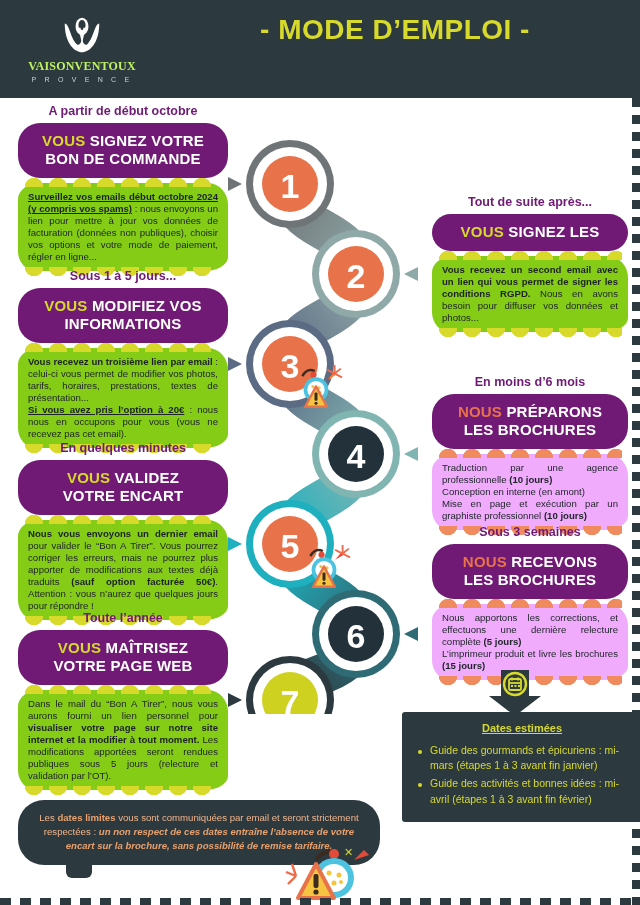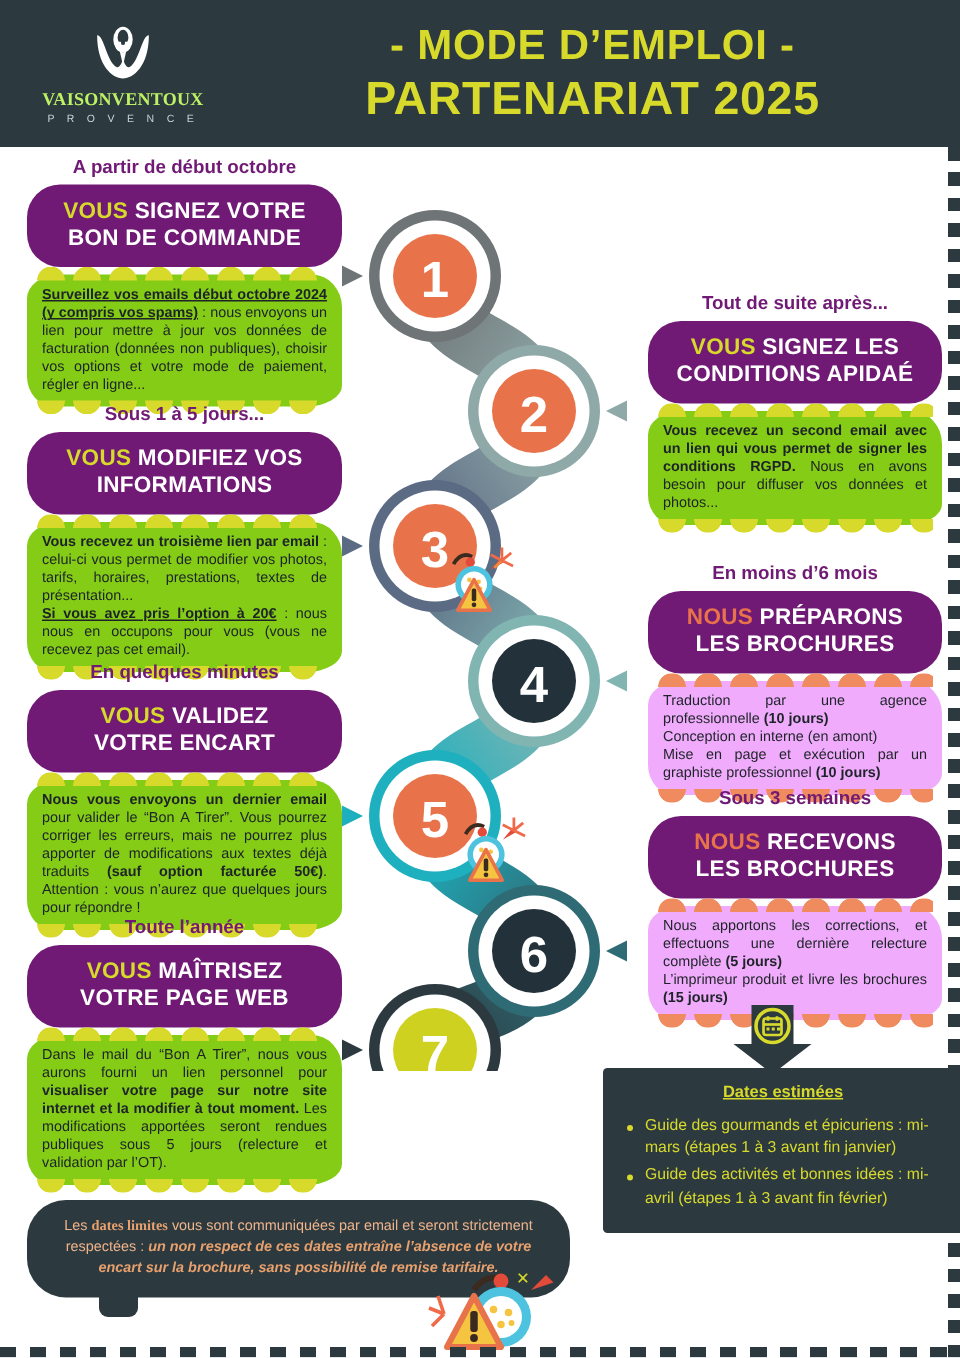--- a/index.html
+++ b/index.html
@@ -98,21 +98,21 @@
   
   .timeline{position:absolute;left:228px;top:128px;width:190px;height:586px;}
 
   
   .disclaimer{
     position:absolute;left:18px;top:800px;width:330px;
     background:#2c3a40;border-radius:26px;
     padding:11px 16px 12px;
     color:#f0b38a;font-size:9.6px;line-height:1.45;text-align:center;
   }
-  .disclaimer b{color:#e8a06d;font-weight:bold;font-family:Liberation Serif, serif;}
+  .disclaimer b{color:#e8a06d;font-weight:bold;}
   .disclaimer i{color:#e8a06d;font-style:italic;font-weight:bold;}
   .disclaimer .tail{
     position:absolute;left:48px;bottom:-13px;width:26px;height:16px;
     background:#2c3a40;border-radius:0 0 6px 6px;
   }
 
   .dates-box{
     position:absolute;left:402px;top:712px;width:224px;
     background:#2c3a40;border-radius:3px;
     padding:10px 10px 12px 8px;
@@ -152,21 +152,20 @@
         <path d="M8 16 C8 44 22 56 32 56 C42 56 56 44 56 16 C50 16 48 36 40 44 C36 48 34 44 32 38 C30 44 28 48 24 44 C16 36 14 16 8 16 Z" fill="#ffffff"></path>
         <ellipse cx="32" cy="20" rx="9" ry="12" fill="#ffffff"></ellipse>
         <ellipse cx="32" cy="18" rx="5" ry="7" fill="#2c3a40"></ellipse>
         <path d="M27 22 L32 44 L37 22 L34 22 L32 33 L30 22 Z" fill="#ffffff"></path>
       </svg>
       <div class="logo-name">VAISONVENTOUX</div>
       <div class="logo-sub">P R O V E N C E</div>
     </div>
     <div class="head-title">
       <div class="head-l1">- MODE D’EMPLOI -</div>
-      <div class="head-l2">PARTENARIAT 2025</div>
     </div>
   </div>
 
   <div class="timeline">
     <svg viewBox="0 0 190 586" width="190" height="586">
       <defs>
         <linearGradient id="g12" x1="0" y1="0" x2="1" y2="1">
           <stop offset="0" stop-color="#6f7477"></stop>
             <stop offset="1" stop-color="#8fa8a8"></stop>
         </linearGradient>
@@ -293,21 +292,20 @@
       <span class="hl">VOUS</span><span> SIGNEZ VOTRE</span><br>
       <span>BON DE COMMANDE</span>
     </div>
     <div class="note note-y blob"><b><u>Surveillez vos emails début octobre 2024 (y compris vos spams)</u></b> : nous envoyons un lien pour mettre à jour vos données de facturation (données non publiques), choisir vos options et votre mode de paiement, régler en ligne...</div>
   </div>
 
   <div class="step" style="left:432px;top:196px;width:196px;">
     <div class="eyebrow">Tout de suite après...</div>
     <div class="pill">
       <span class="hl">VOUS</span><span> SIGNEZ LES</span><br>
-      <span>CONDITIONS APIDAÉ</span>
     </div>
     <div class="note note-y blob"><b>Vous recevez un second email avec un lien qui vous permet de signer les conditions RGPD.</b> Nous en avons besoin pour diffuser vos données et photos...</div>
   </div>
 
   <div class="step" style="left:18px;top:270px;width:210px;">
     <div class="eyebrow">Sous 1 à 5 jours...</div>
     <div class="pill">
       <span class="hl">VOUS</span><span> MODIFIEZ VOS</span><br>
       <span>INFORMATIONS</span>
     </div>

